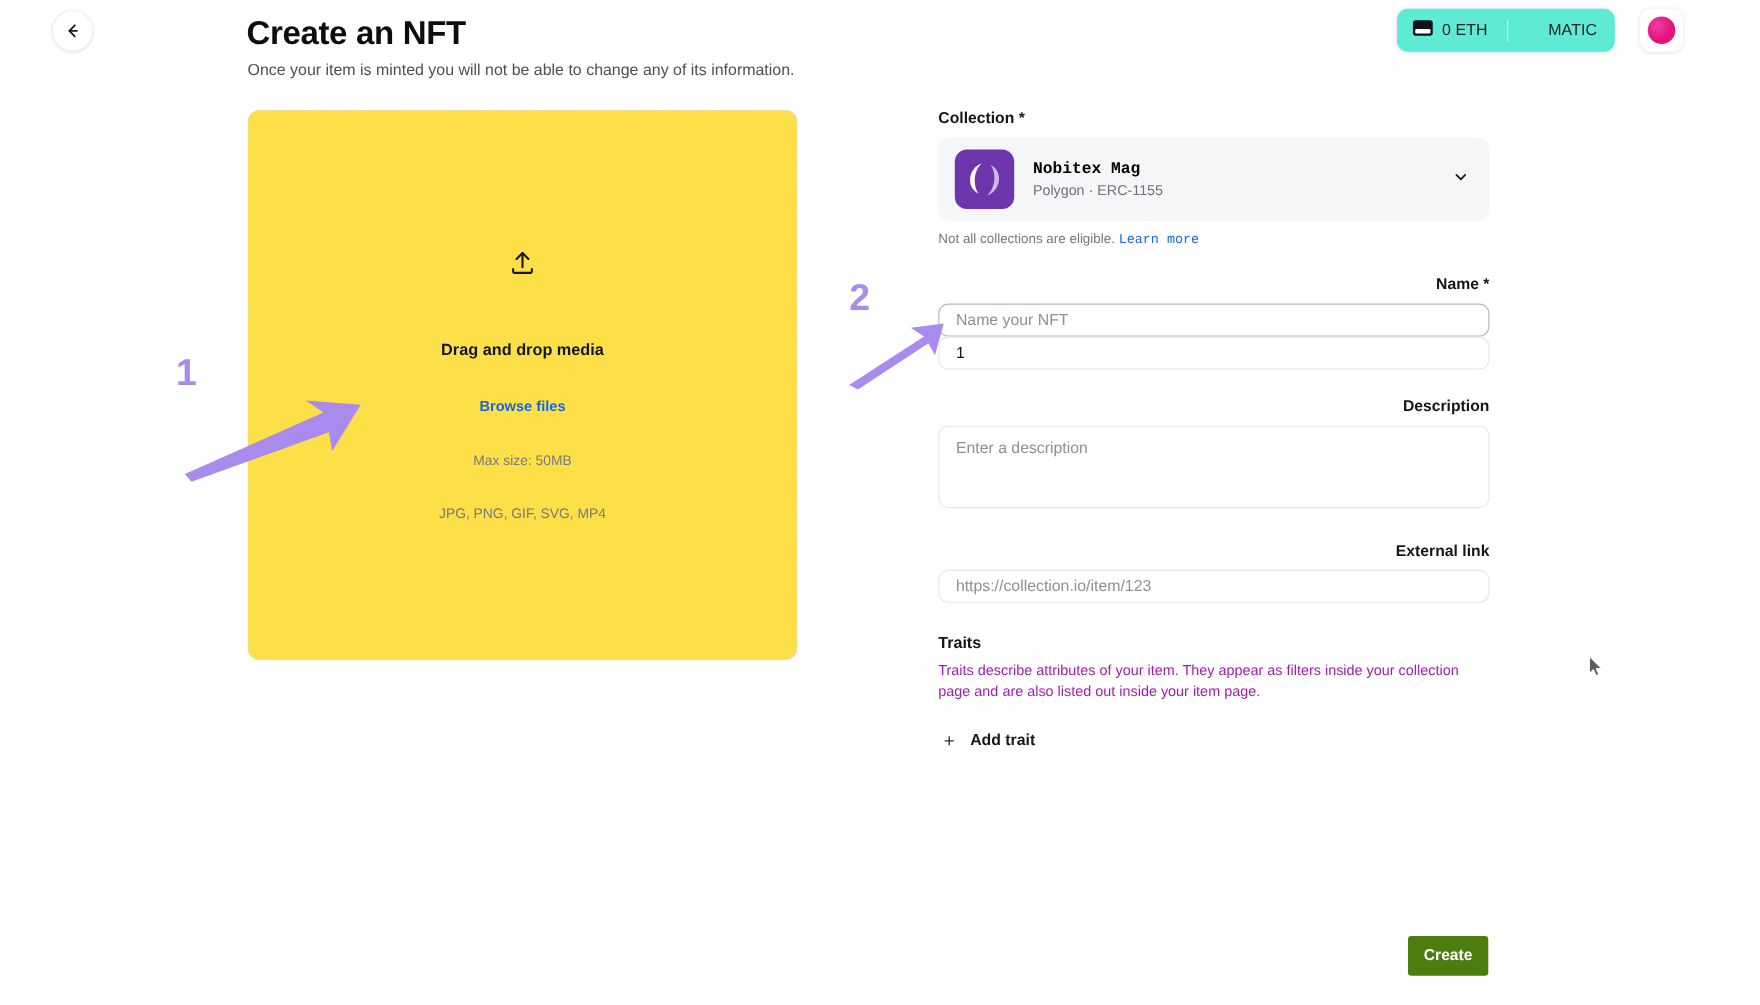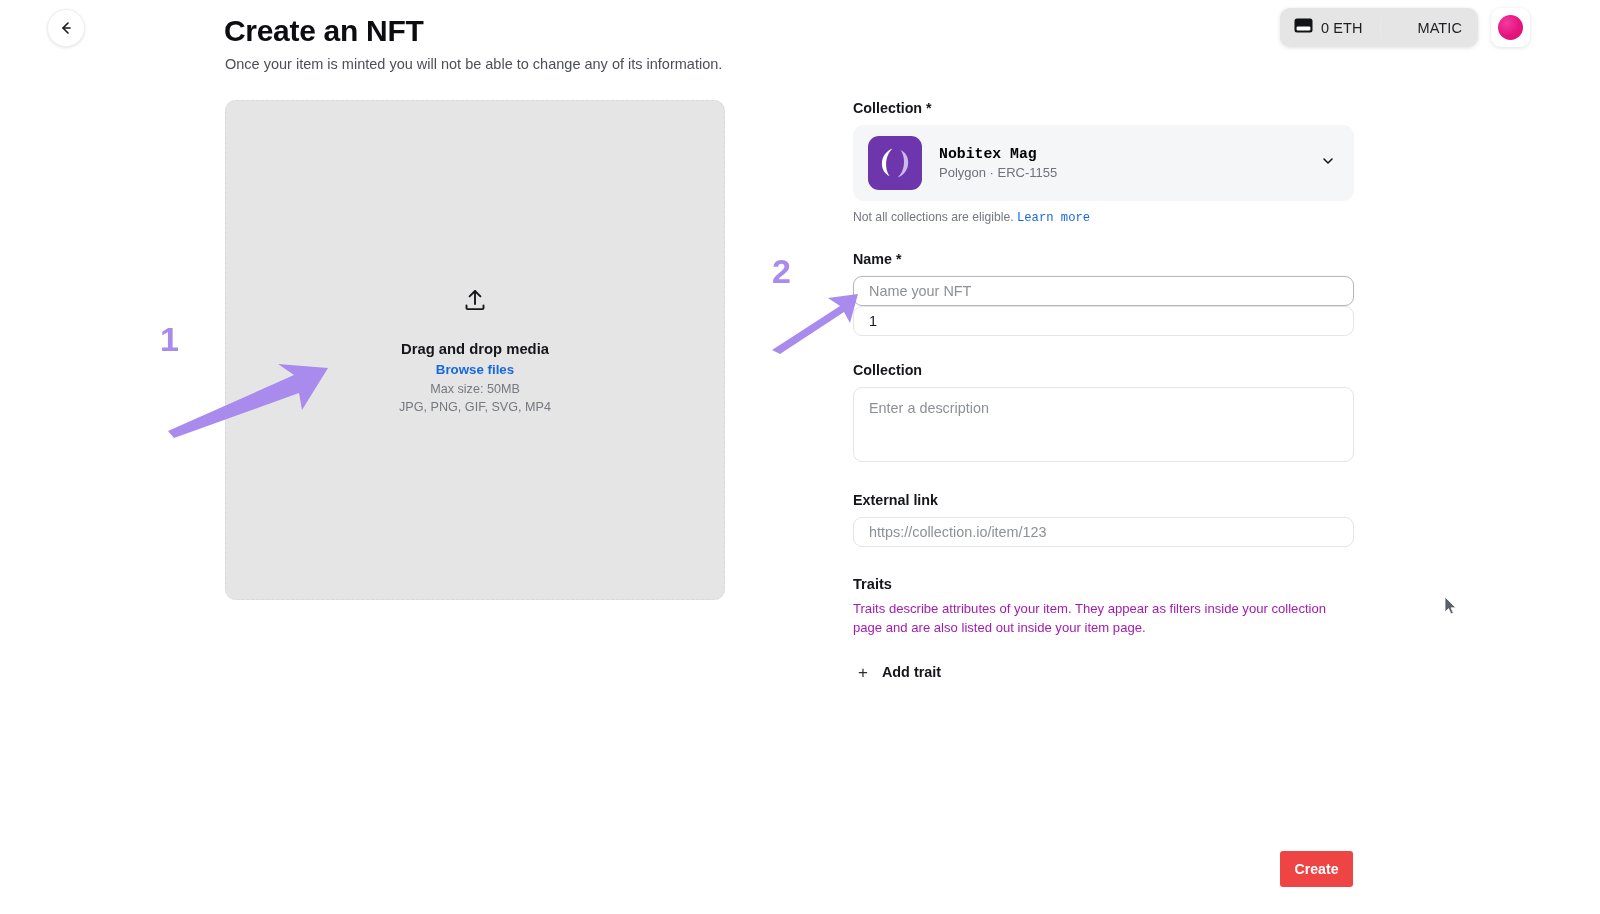--- a/index.html
+++ b/index.html
@@ -16,23 +16,23 @@
     position: absolute; left: 47px; top: 9px;
     width: 38px; height: 38px; border-radius: 50%;
     background: #ffffff; border: 1px solid #eceff1;
     box-shadow: 0 1px 3px rgba(0,0,0,.10);
     display: flex; align-items: center; justify-content: center;
     cursor: pointer;
   }
   .back-btn svg { display: block; }
 
   .wallet-pill {
-    position: absolute; right: 122px; top: 8px;
+    position: absolute; right: 132px; top: 8px;
     height: 39px; min-width: 198px;
-    background: #e5e5e5; border-radius: 10px;
+    background: #5eead4; border-radius: 10px;
     box-shadow: 0 1px 4px rgba(0,0,0,.12);
     display: flex; align-items: center; padding: 0 16px 0 14px;
     gap: 10px; cursor: pointer; text-align: right;
   }
   .wallet-left { display: flex; align-items: center; gap: 8px; }
   .wallet-eth {
     font-size: 14.5px; color: #1f1f23; letter-spacing: .1px; white-space: nowrap;
   }
   .wallet-div { width: 1px; height: 20px; background: #e7e9ec; margin: 0 8px; }
   .wallet-net {
@@ -59,35 +59,35 @@
     position: absolute; left: 225px; top: 56px;
     font-size: 14.5px; color: #4c4f56;
   }
 
   
   .dropzone {
     position: absolute; left: 225px; top: 100px;
     width: 500px; height: 500px;
     border: 1.5px dashed #d7dadf; border-radius: 11px;
     display: flex; flex-direction: column; align-items: center; justify-content: center;
-    cursor: pointer; background: #e5e5e5;
+    cursor: pointer; background: #fde047; gap: 30px;
   }
   .dz-icon { margin-bottom: 24px; }
   .dz-title { font-size: 14.8px; font-weight: 700; color: #14161a; margin-bottom: 5px; }
   .dz-browse { font-size: 13.3px; font-weight: 700; color: #1868e0; margin-bottom: 5px; cursor: pointer; }
   .dz-max { font-size: 12.6px; color: #75797f; margin-bottom: 4px; }
   .dz-formats { font-size: 12.6px; color: #75797f; }
 
   
   .form { position: absolute; left: 853px; top: 100px; width: 501px; }
   .label {
     font-size: 14.3px; font-weight: 700; color: #14161a;
     margin-bottom: 9px; display: block;
   }
-  .label.sp { margin-top: 26px; }
+  .label.sp { margin-top: 26px; text-align: right; }
 
   .collection-card {
     width: 501px; height: 76px; background: #f5f6f8; border-radius: 11px;
     display: flex; align-items: center; padding: 0 18px 0 15px; cursor: pointer;
   }
   .coll-avatar {
     width: 54px; height: 54px; border-radius: 11px;
     background: #6d36ad; position: relative; flex: none; overflow: hidden;
   }
   .coll-avatar svg { position: absolute; left: 0; top: 0; }
@@ -118,21 +118,21 @@
   .add-trait {
     margin-top: 26px; display: inline-flex; align-items: center; gap: 14px;
     cursor: pointer; padding-left: 5px;
   }
   .add-trait-plus { font-size: 17px; color: #2a2d33; line-height: 1; }
   .add-trait-label { font-size: 14.4px; font-weight: 700; color: #14161a; }
 
   .create-btn {
     position: absolute; left: 1280px; top: 851px;
     width: 73px; height: 36px; border: none; border-radius: 3px;
-    background: #ef4444; color: #ffffff; font-size: 14.2px; font-weight: 700;
+    background: #4d7c0f; color: #ffffff; font-size: 14.2px; font-weight: 700;
     font-family: "Liberation Sans", sans-serif; cursor: default;
   }
 
   
   .anno-num {
     position: absolute; font-size: 34px; font-weight: 700; color: #a98bee;
     font-family: "Liberation Sans", sans-serif; user-select: none;
   }
   .anno-svg { position: absolute; pointer-events: none; }
 
@@ -210,21 +210,21 @@
     <div class="eligible">
       <span>Not all collections are eligible.</span>
       <a>Learn more</a>
     </div>
 
     <span class="label sp">Name *</span>
     <input class="field focused" type="text" placeholder="Name your NFT" style="">
 
     <input class="field" type="text" value="1" style="">
 
-    <span class="label sp">Collection</span>
+    <span class="label sp">Description</span>
     <textarea class="field" placeholder="Enter a description" style=""></textarea>
 
     <span class="label sp">External link</span>
     <input class="field" type="text" placeholder="https://collection.io/item/123" style="">
 
     <div class="traits-head">Traits</div>
     <div class="traits-desc">Traits describe attributes of your item. They appear as filters inside your collection page and are also listed out inside your item page.</div>
 
     <div class="add-trait">
       <span class="add-trait-plus">+</span>

